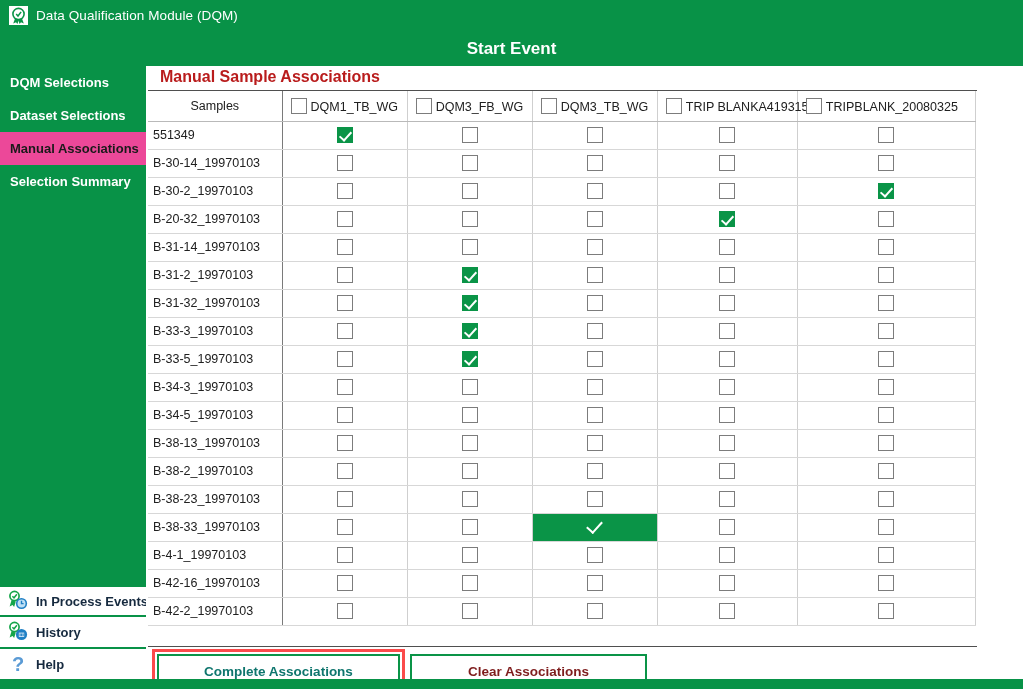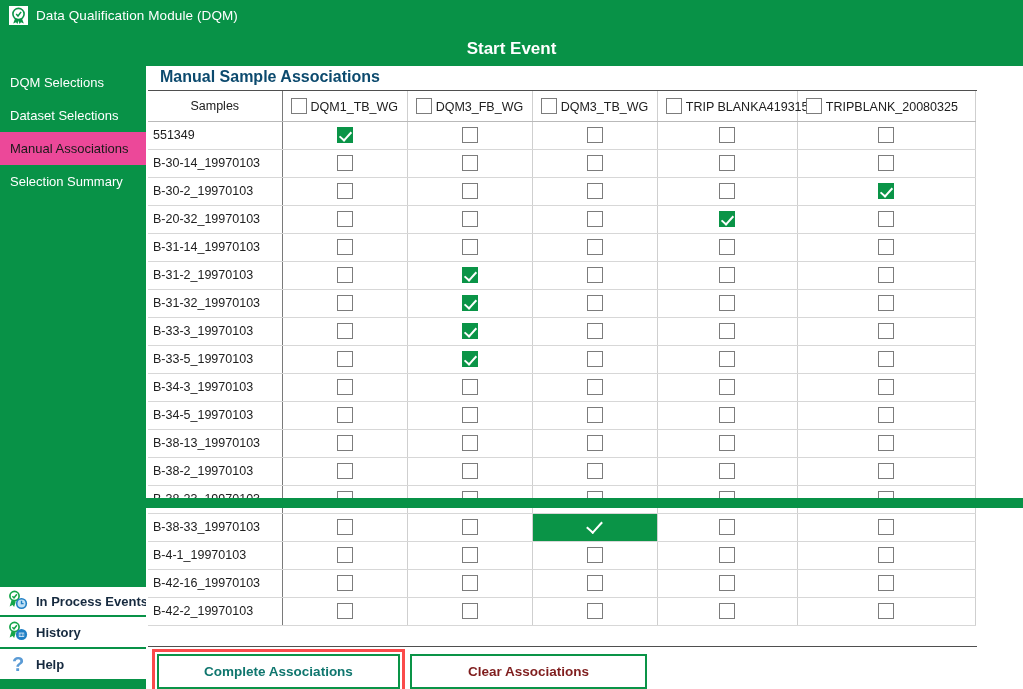--- a/index.html
+++ b/index.html
@@ -5,21 +5,21 @@
   * { box-sizing: border-box; }
   html, body {
     margin: 0; padding: 0;
     width: 1023px; height: 689px;
     overflow: hidden;
     background: #ffffff;
     font-family: "Liberation Sans", sans-serif;
   }
   #app {
     position: relative;
-    width: 1023px; height: 508px;
+    width: 1023px; height: 689px;
     background: #089247;
   }
 
   
   .titlebar {
     position: absolute; left: 0; top: 0;
     width: 1023px; height: 31px;
     display: flex; align-items: center;
     padding-left: 9px;
     background: #089247;
@@ -57,21 +57,21 @@
     left: 0; top: 66px;
     width: 146px; height: 623px;
     background: #089247;
   }
   .nav-item {
     height: 33px;
     display: flex; align-items: center;
     padding-left: 10px;
     color: #ffffff;
     font-size: 13px;
-    font-weight: normal;
+    font-weight: bold;
     white-space: nowrap;
   }
   .nav-item.active {
     background: #ec4899;
     color: #1a1a1a;
   }
 
   .bottom-nav {
     position: absolute;
     left: 0; bottom: 8px;
@@ -102,21 +102,21 @@
     position: absolute;
     left: 146px; top: 66px;
     width: 877px; height: 623px;
     background: #ffffff;
   }
   .panel-title {
     position: absolute;
     left: 14px; top: 2px;
     font-size: 16px;
     font-weight: bold;
-    color: #0c4a6e;
+    color: #b91c1c;
   }
 
   
   .table-wrap {
     position: absolute;
     left: 2px; top: 24px;
     width: 829px;
     height: 557px;
     overflow: hidden;
     border-top: 1px solid #4f4f4f;

